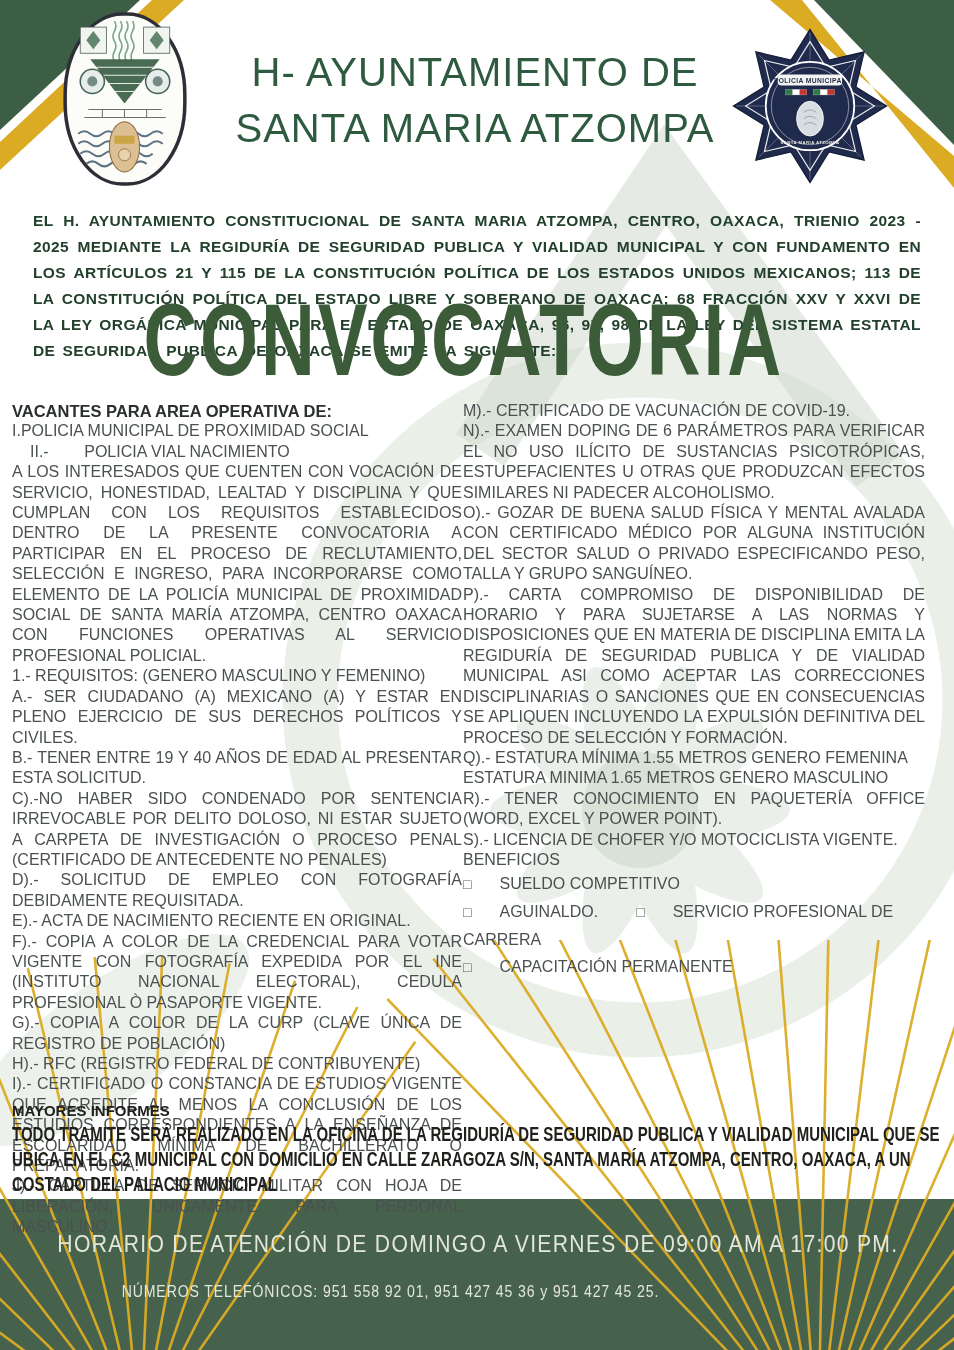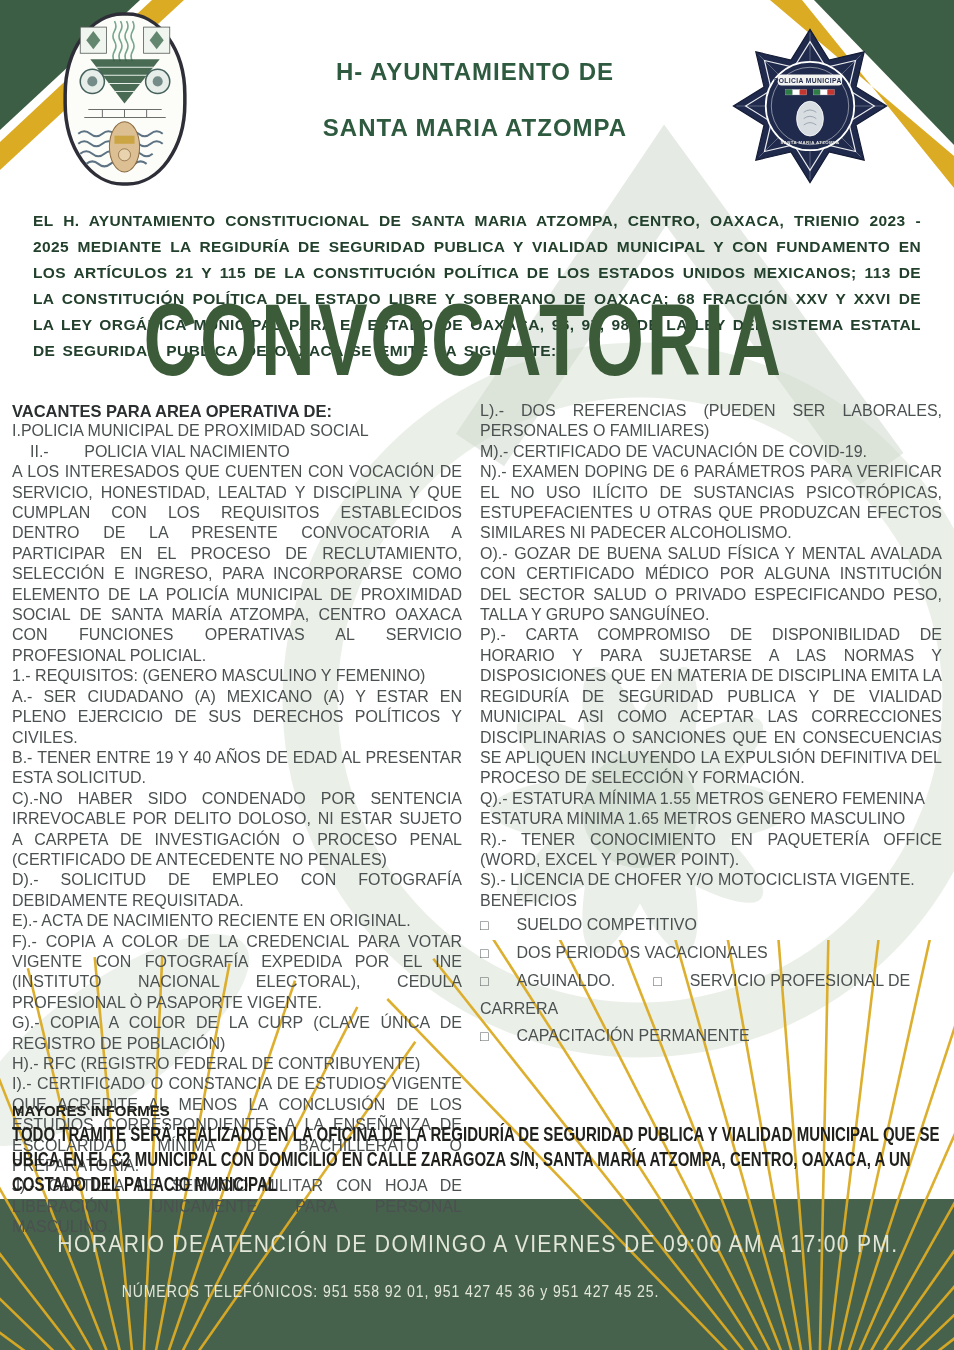--- a/index.html
+++ b/index.html
@@ -13,32 +13,32 @@
         font-family:"Liberation Sans",sans-serif;margin:0 auto;}
   
   .corner-svg{position:absolute;left:0;top:0;z-index:1;}
   
   .watermark-svg{position:absolute;left:0;top:0;z-index:0;}
   
   .escudo{position:absolute;left:62px;top:11px;width:126px;height:176px;z-index:3;}
   .badge{position:absolute;left:731px;top:22px;width:158px;height:168px;z-index:3;}
   
   .title{position:absolute;left:200px;top:44px;width:550px;text-align:center;z-index:2;
-         color:var(--title-green);font-weight:bold;font-size:24px;line-height:56px;letter-spacing:1px;}
+         color:var(--title-green);font-weight:normal;font-size:40px;line-height:56px;letter-spacing:1px;}
   
   .intro{position:absolute;left:33px;top:192px;width:888px;z-index:2;color:var(--intro-green);
          font-weight:bold;font-size:15.5px;line-height:26px;text-align:justify;
          letter-spacing:.4px;word-spacing:2.5px;}
   
   .convocatoria{position:absolute;left:0;top:290px;width:928px;text-align:center;z-index:2;
          color:var(--convocatoria-green);font-size:102px;font-weight:800;line-height:100px;}
   .convocatoria .cond{display:inline-block;transform:scaleX(.73);transform-origin:center top;
          letter-spacing:4px;white-space:nowrap;}
   
-  .columns{position:absolute;left:12px;top:401px;width:930px;display:flex;gap:18px;z-index:2;
+  .columns{position:absolute;left:12px;top:401px;width:930px;display:flex;gap:1px;z-index:2;
          color:var(--body-text);font-size:16px;line-height:20.4px;text-align:justify;}
   .col-left{width:450px;}
   .col-right{width:462px;}
   .columns p{margin:0;}
   .lead{font-weight:bold;font-size:16.5px;color:#2b2f30;}
   .pre{white-space:pre-wrap;padding-left:18px;}
   .benefit-line{text-align:left;line-height:27px;}
   .bullet{display:inline-block;margin-right:28px;font-size:14px;color:#5a5f60;}
   .bullet.second{margin-left:38px;}
   
@@ -214,38 +214,34 @@
       <p>C).-NO HABER SIDO CONDENADO POR SENTENCIA IRREVOCABLE POR DELITO DOLOSO, NI ESTAR SUJETO A CARPETA DE INVESTIGACIÓN O PROCESO PENAL (CERTIFICADO DE ANTECEDENTE NO PENALES)</p>
       <p>D).- SOLICITUD DE EMPLEO CON FOTOGRAFÍA DEBIDAMENTE REQUISITADA.</p>
       <p>E).- ACTA DE NACIMIENTO RECIENTE EN ORIGINAL.</p>
       <p>F).- COPIA A COLOR DE LA CREDENCIAL PARA VOTAR VIGENTE CON FOTOGRAFÍA EXPEDIDA POR EL INE (INSTITUTO NACIONAL ELECTORAL), CEDULA PROFESIONAL Ò PASAPORTE VIGENTE.</p>
       <p>G).- COPIA A COLOR DE LA CURP (CLAVE ÚNICA DE REGISTRO DE POBLACIÓN)</p>
       <p>H).- RFC (REGISTRO FEDERAL DE CONTRIBUYENTE)</p>
       <p>I).- CERTIFICADO O CONSTANCIA DE ESTUDIOS VIGENTE QUE ACREDITE AL MENOS LA CONCLUSIÓN DE LOS ESTUDIOS CORRESPONDIENTES A LA ENSEÑANZA DE ESCOLARIDAD MÍNIMA DE BACHILLERATO O PREPARATORIA.</p>
       <p>J).- CARTILLA DE SERVICIO MILITAR CON HOJA DE LIBERACIÓN, UNICAMENTE PARA PERSONAL MASCULINO.</p>
     </div>
     <div class="col-right">
-      <p>L).- DOS REFERENCIAS (PUEDEN SER LABORALES, PERSONALES O FAMILIARES)</p>
       <p>M).- CERTIFICADO DE VACUNACIÓN DE COVID-19.</p>
       <p>N).- EXAMEN DOPING DE 6 PARÁMETROS PARA VERIFICAR EL NO USO ILÍCITO DE SUSTANCIAS PSICOTRÓPICAS, ESTUPEFACIENTES U OTRAS QUE PRODUZCAN EFECTOS SIMILARES NI PADECER ALCOHOLISMO.</p>
       <p>O).- GOZAR DE BUENA SALUD FÍSICA Y MENTAL AVALADA CON CERTIFICADO MÉDICO POR ALGUNA INSTITUCIÓN DEL SECTOR SALUD O PRIVADO ESPECIFICANDO PESO, TALLA Y GRUPO SANGUÍNEO.</p>
       <p>P).- CARTA COMPROMISO DE DISPONIBILIDAD DE HORARIO Y PARA SUJETARSE A LAS NORMAS Y DISPOSICIONES QUE EN MATERIA DE DISCIPLINA EMITA LA REGIDURÍA DE SEGURIDAD PUBLICA Y DE VIALIDAD MUNICIPAL ASI COMO ACEPTAR LAS CORRECCIONES DISCIPLINARIAS O SANCIONES QUE EN CONSECUENCIAS SE APLIQUEN INCLUYENDO LA EXPULSIÓN DEFINITIVA DEL PROCESO DE SELECCIÓN Y FORMACIÓN.</p>
       <p>Q).- ESTATURA MÍNIMA 1.55 METROS GENERO FEMENINA</p>
       <p>ESTATURA MINIMA 1.65 METROS GENERO MASCULINO</p>
       <p>R).- TENER CONOCIMIENTO EN PAQUETERÍA OFFICE (WORD, EXCEL Y POWER POINT).</p>
       <p>S).- LICENCIA DE CHOFER Y/O MOTOCICLISTA VIGENTE.</p>
       <p>BENEFICIOS</p>
       <div>
         <p class="benefit-line">
           <span class="bullet">□</span><span>SUELDO COMPETITIVO</span>
         </p>
         <p class="benefit-line">
-          <span class="bullet">□</span><span>DOS PERIODOS VACACIONALES</span>
-        </p>
-        <p class="benefit-line">
           <span class="bullet">□</span><span>AGUINALDO.</span><span class="bullet second">□</span><span>SERVICIO PROFESIONAL DE CARRERA</span>
         </p>
         <p class="benefit-line">
           <span class="bullet">□</span><span>CAPACITACIÓN PERMANENTE</span>
         </p>
       </div>
     </div>
   </div>
 
   <div class="informes">

